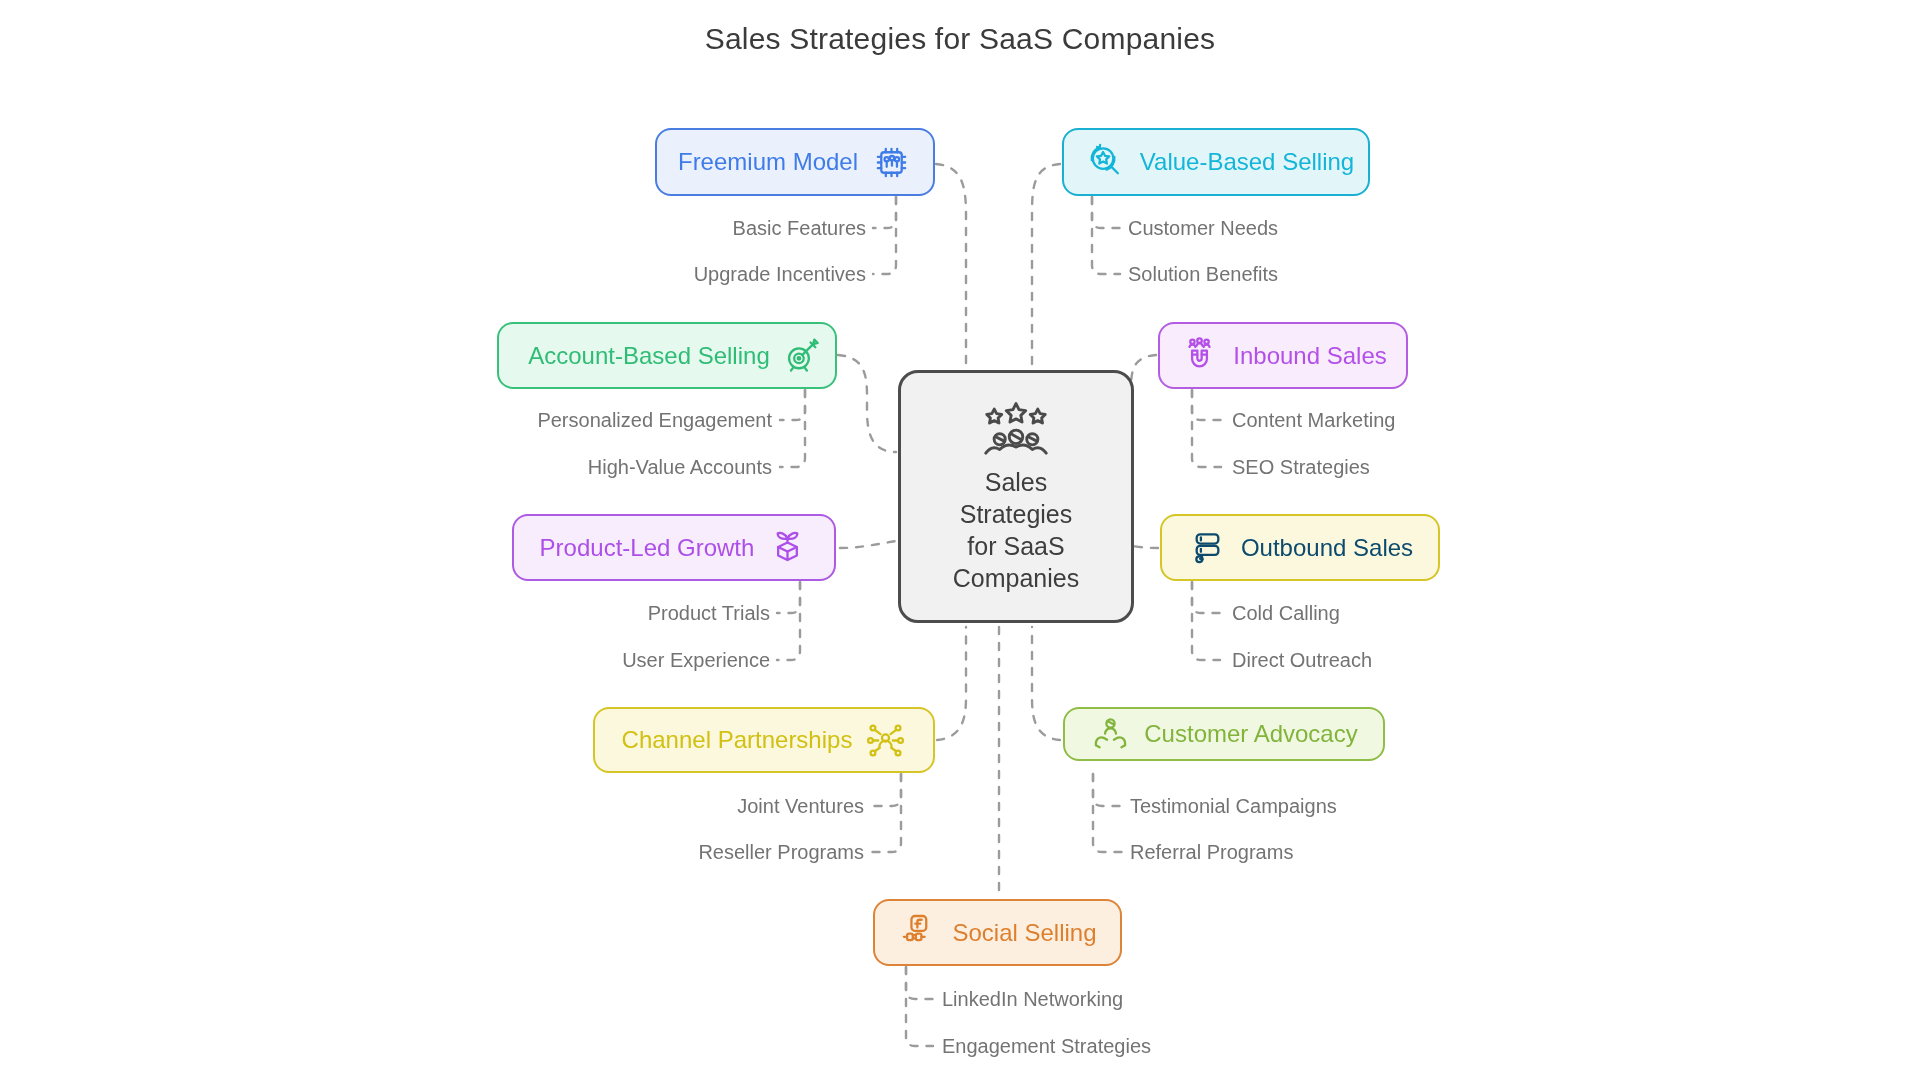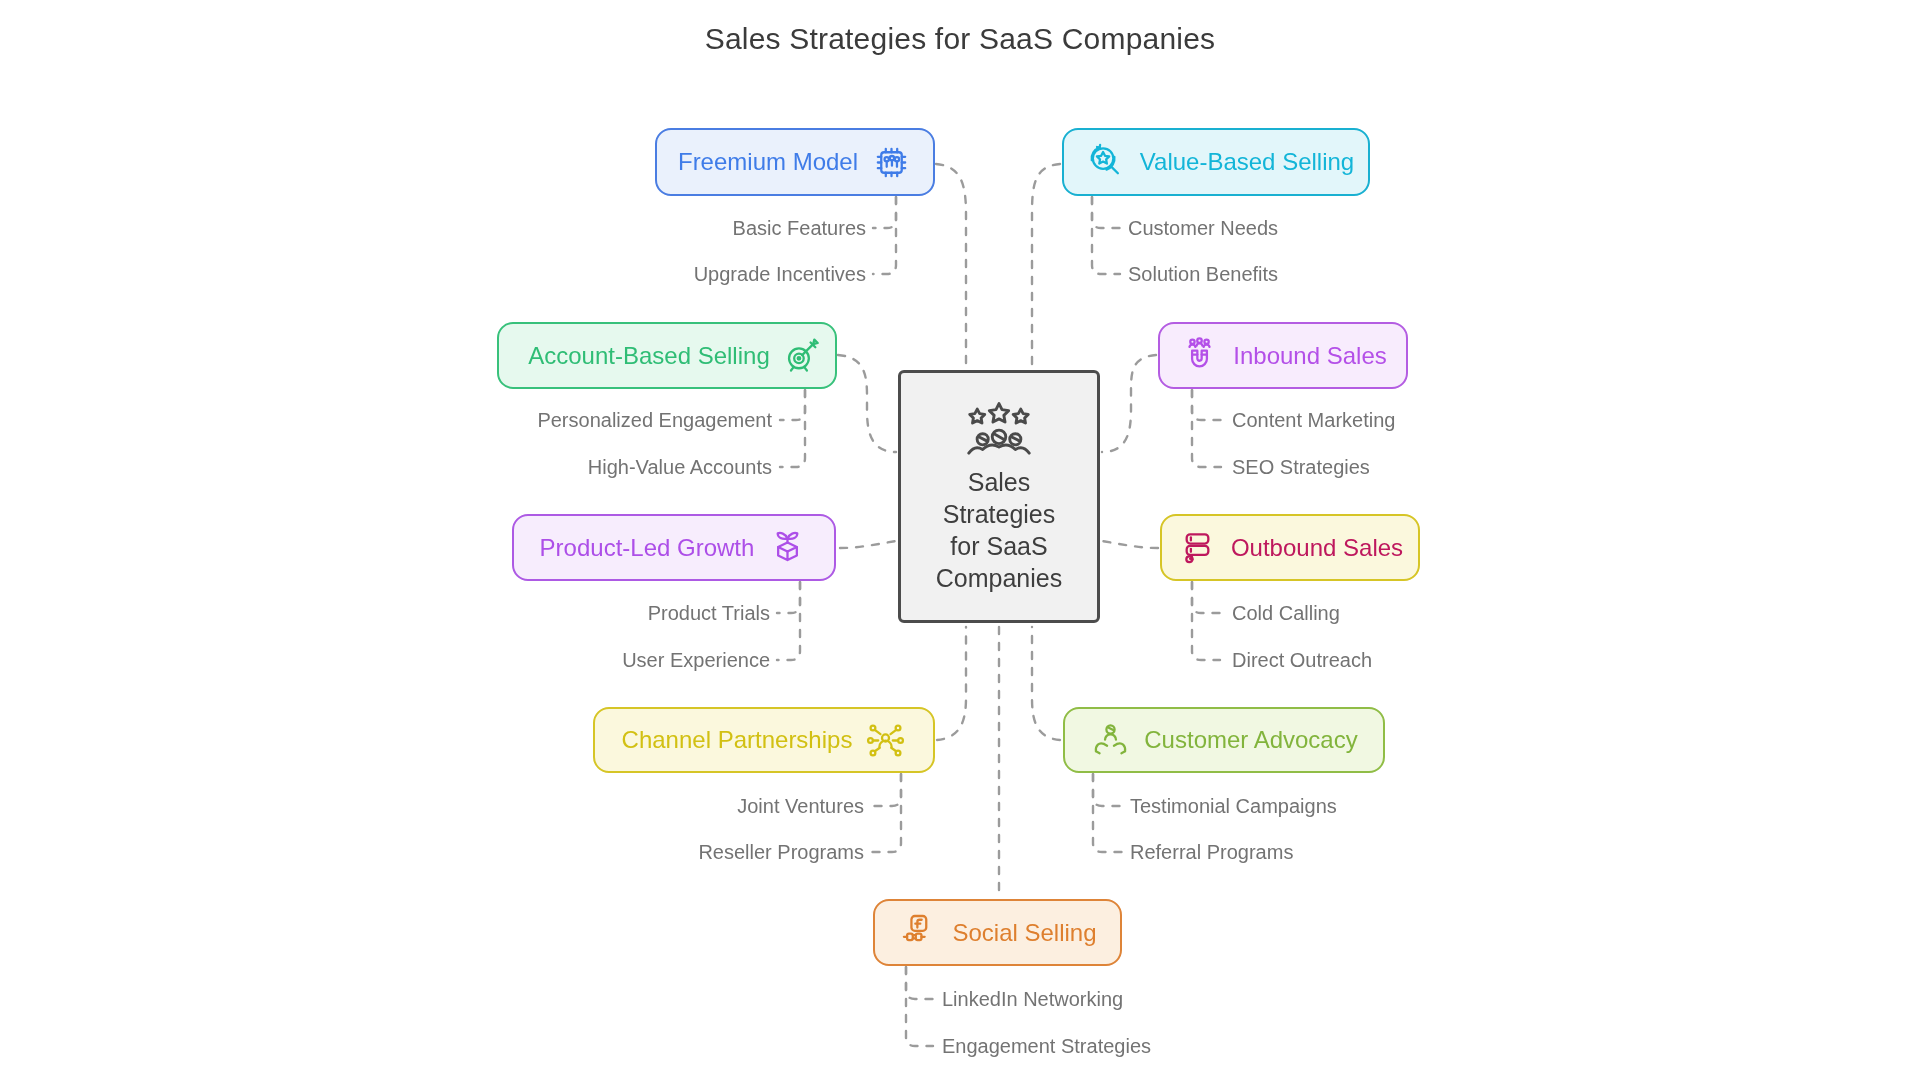--- a/index.html
+++ b/index.html
@@ -16,27 +16,27 @@
           font-size:24px; white-space:nowrap; background:#fff; }
   .node .ic { display:flex; align-items:center; }
   .node .ic svg { width:41px; height:41px; }
   .node .ic svg * { fill:none; stroke:currentColor; stroke-width:2; stroke-linecap:round; stroke-linejoin:round; }
 
   #b0 { left:655px;  top:128px; width:280px; height:68px; border-color:#4a7de2; background:#eaf1fc; color:#3f7ce8; }
   #b1 { left:1062px; top:128px; width:308px; height:68px; border-color:#19b0d1; background:#e2f6fa; color:#13b5d8;padding-left:8px; }
   #b2 { left:497px;  top:322px; width:340px; height:67px; border-color:#38c17b; background:#e6f9ee; color:#2fbd75;padding-left:18px; }
   #b3 { left:1158px; top:322px; width:250px; height:67px; border-color:#b45de2; background:#f8ecfd; color:#b450e8; }
   #b4 { left:512px;  top:514px; width:324px; height:67px; border-color:#ad5ae4; background:#f7edfd; color:#ad4fe8; }
-  #b5 { left:1160px; top:514px; width:260px; height:67px; border-color:#d6c526; background:#fbf8dd; color:#be185d; }
+  #b5 { left:1160px; top:514px; width:280px; height:67px; border-color:#d6c526; background:#fbf8dd; color:#0c4a6e; }
   #b6 { left:593px;  top:707px; width:342px; height:66px; border-color:#d6c526; background:#fbf8dd; color:#d2c013; }
-  #b7 { left:1063px; top:707px; width:322px; height:66px; border-color:#90bd46; background:#f1f8e2; color:#82b43c; }
+  #b7 { left:1063px; top:707px; width:322px; height:54px; border-color:#90bd46; background:#f1f8e2; color:#82b43c; }
   #b8 { left:873px;  top:899px; width:249px; height:67px; border-color:#de8438; background:#fcefe0; color:#de7f2e; }
 
-  #cn { left:898px; top:370px; width:202px; height:253px; border:3px solid #4c4c4c;
-        background:#f1f1f1; border-radius:6px; color:#3e3e3e; flex-direction:column;
+  #cn { left:898px; top:370px; width:236px; height:253px; border:3px solid #4c4c4c;
+        background:#f1f1f1; border-radius:20px; color:#3e3e3e; flex-direction:column;
         gap:8px; font-size:25px; line-height:32px; text-align:center; }
   #cn .cn-label { white-space:pre-line; }
   #cn .ic svg { width:76px; height:58px; }
   #cn .ic svg * { fill:none; stroke:#4a4a4a; stroke-width:2.4; stroke-linecap:round; stroke-linejoin:round; }
 
   .sub { position:absolute; transform:translateY(-50%); font-size:20px; color:#737373; white-space:nowrap; }
   #s00 { top:228px;  right:1054px; } #s01 { top:274px;  right:1054px; }
   #s10 { top:228px;  left:1128px; }  #s11 { top:274px;  left:1128px; }
   #s20 { top:420px;  right:1148px; } #s21 { top:467px;  right:1148px; }
   #s30 { top:420px;  left:1232px; }  #s31 { top:467px;  left:1232px; }

